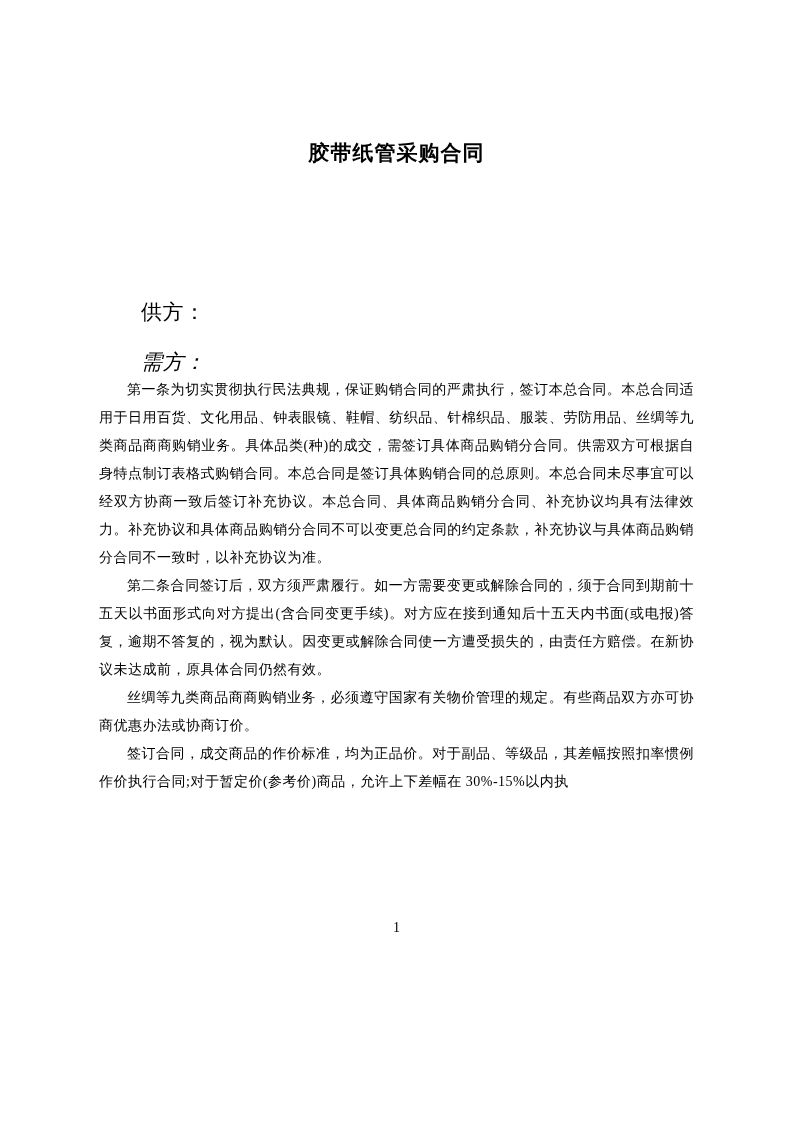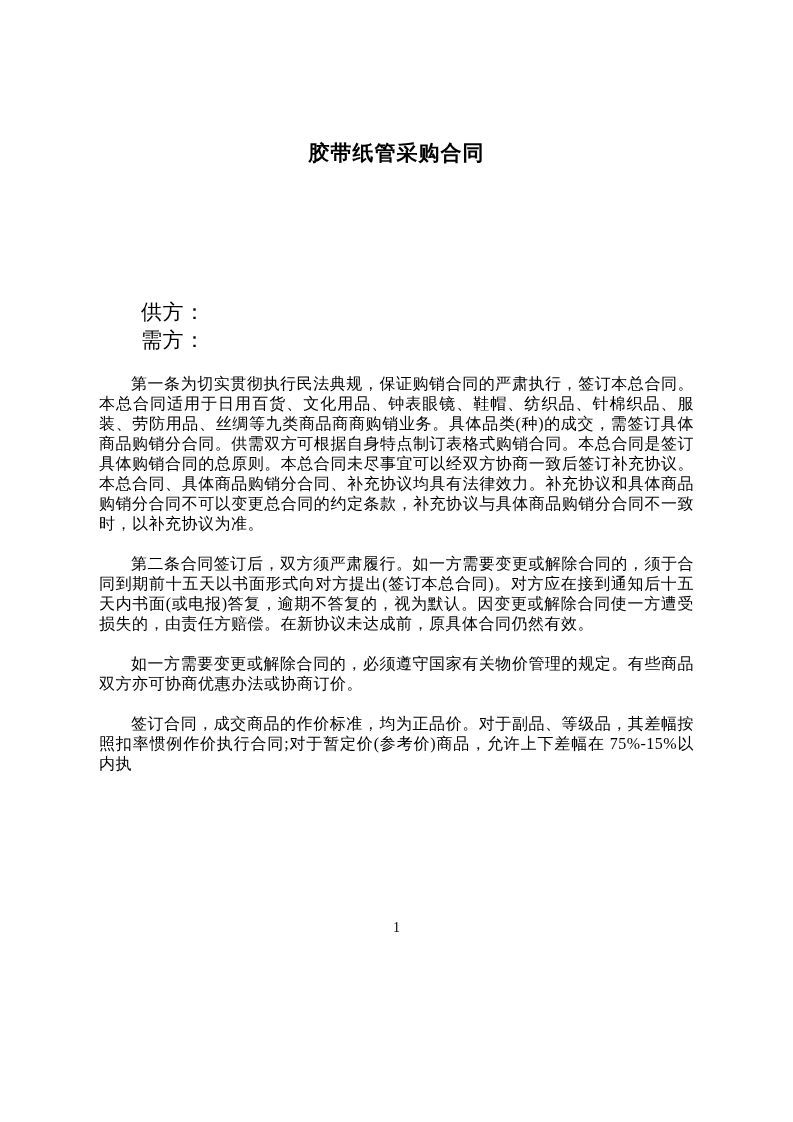--- a/index.html
+++ b/index.html
@@ -37,28 +37,29 @@
   .party-line {
     font-size: 21px;
     line-height: 28px;
     text-indent: 2em;
     letter-spacing: 0.5px;
   }
   .party-supplier {
     margin-top: 132px;
   }
   .party-buyer {
+    margin-top: 22px;
+    font-style: italic;
   }
   .body-para {
-    font-size: 16px;
-    line-height: 20px;
+    font-size: 14px;
+    line-height: 28px;
     text-indent: 2em;
     text-align: justify;
     letter-spacing: 0.5px;
-    margin-top: 20px;
   }
   .page-number {
     position: absolute;
     bottom: 44px;
     left: 0;
     width: 100%;
     text-align: center;
     font-size: 14px;
     line-height: 18px;
   }
@@ -69,22 +70,22 @@
 <div class="page">
 
   <h1 class="doc-title">胶带纸管采购合同</h1>
 
   <p class="party-line party-supplier">供方：</p>
 
   <p class="party-line party-buyer">需方：</p>
 
   <p class="body-para">第一条为切实贯彻执行民法典规，保证购销合同的严肃执行，签订本总合同。本总合同适用于日用百货、文化用品、钟表眼镜、鞋帽、纺织品、针棉织品、服装、劳防用品、丝绸等九类商品商商购销业务。具体品类(种)的成交，需签订具体商品购销分合同。供需双方可根据自身特点制订表格式购销合同。本总合同是签订具体购销合同的总原则。本总合同未尽事宜可以经双方协商一致后签订补充协议。本总合同、具体商品购销分合同、补充协议均具有法律效力。补充协议和具体商品购销分合同不可以变更总合同的约定条款，补充协议与具体商品购销分合同不一致时，以补充协议为准。</p>
 
-  <p class="body-para">第二条合同签订后，双方须严肃履行。如一方需要变更或解除合同的，须于合同到期前十五天以书面形式向对方提出(签订本总合同)。对方应在接到通知后十五天内书面(或电报)答复，逾期不答复的，视为默认。因变更或解除合同使一方遭受损失的，由责任方赔偿。在新协议未达成前，原具体合同仍然有效。</p>
+  <p class="body-para">第二条合同签订后，双方须严肃履行。如一方需要变更或解除合同的，须于合同到期前十五天以书面形式向对方提出(含合同变更手续)。对方应在接到通知后十五天内书面(或电报)答复，逾期不答复的，视为默认。因变更或解除合同使一方遭受损失的，由责任方赔偿。在新协议未达成前，原具体合同仍然有效。</p>
 
 
-  <p class="body-para">如一方需要变更或解除合同的，必须遵守国家有关物价管理的规定。有些商品双方亦可协商优惠办法或协商订价。</p>
+  <p class="body-para">丝绸等九类商品商商购销业务，必须遵守国家有关物价管理的规定。有些商品双方亦可协商优惠办法或协商订价。</p>
 
-  <p class="body-para">签订合同，成交商品的作价标准，均为正品价。对于副品、等级品，其差幅按照扣率惯例作价执行合同;对于暂定价(参考价)商品，允许上下差幅在 75%-15%以内执</p>
+  <p class="body-para">签订合同，成交商品的作价标准，均为正品价。对于副品、等级品，其差幅按照扣率惯例作价执行合同;对于暂定价(参考价)商品，允许上下差幅在 30%-15%以内执</p>
 
   <div class="page-number">1</div>
 
 </div>
 
 </body></html>

